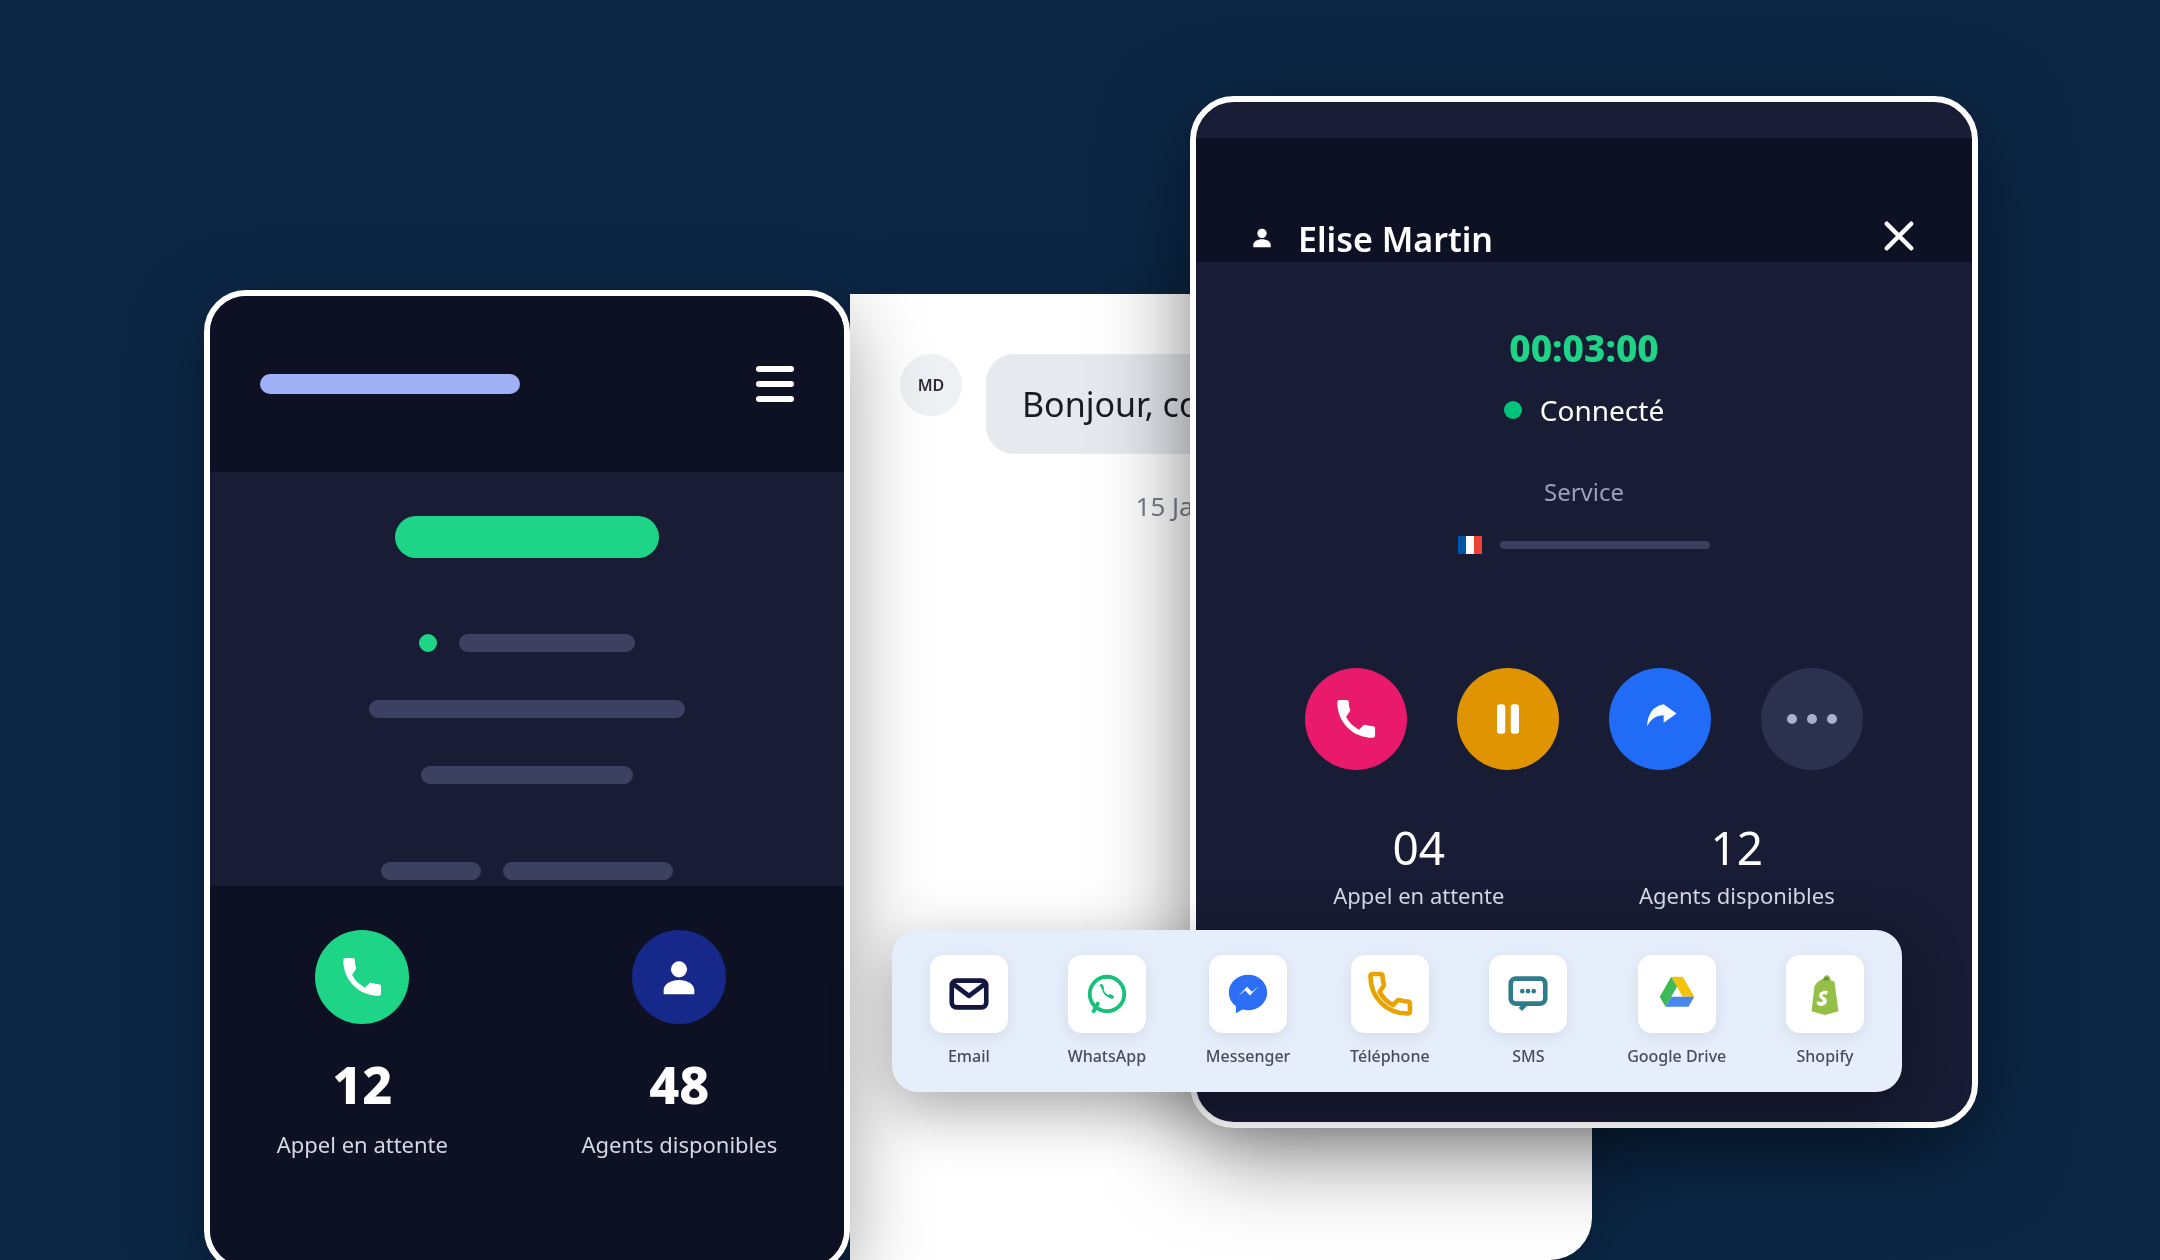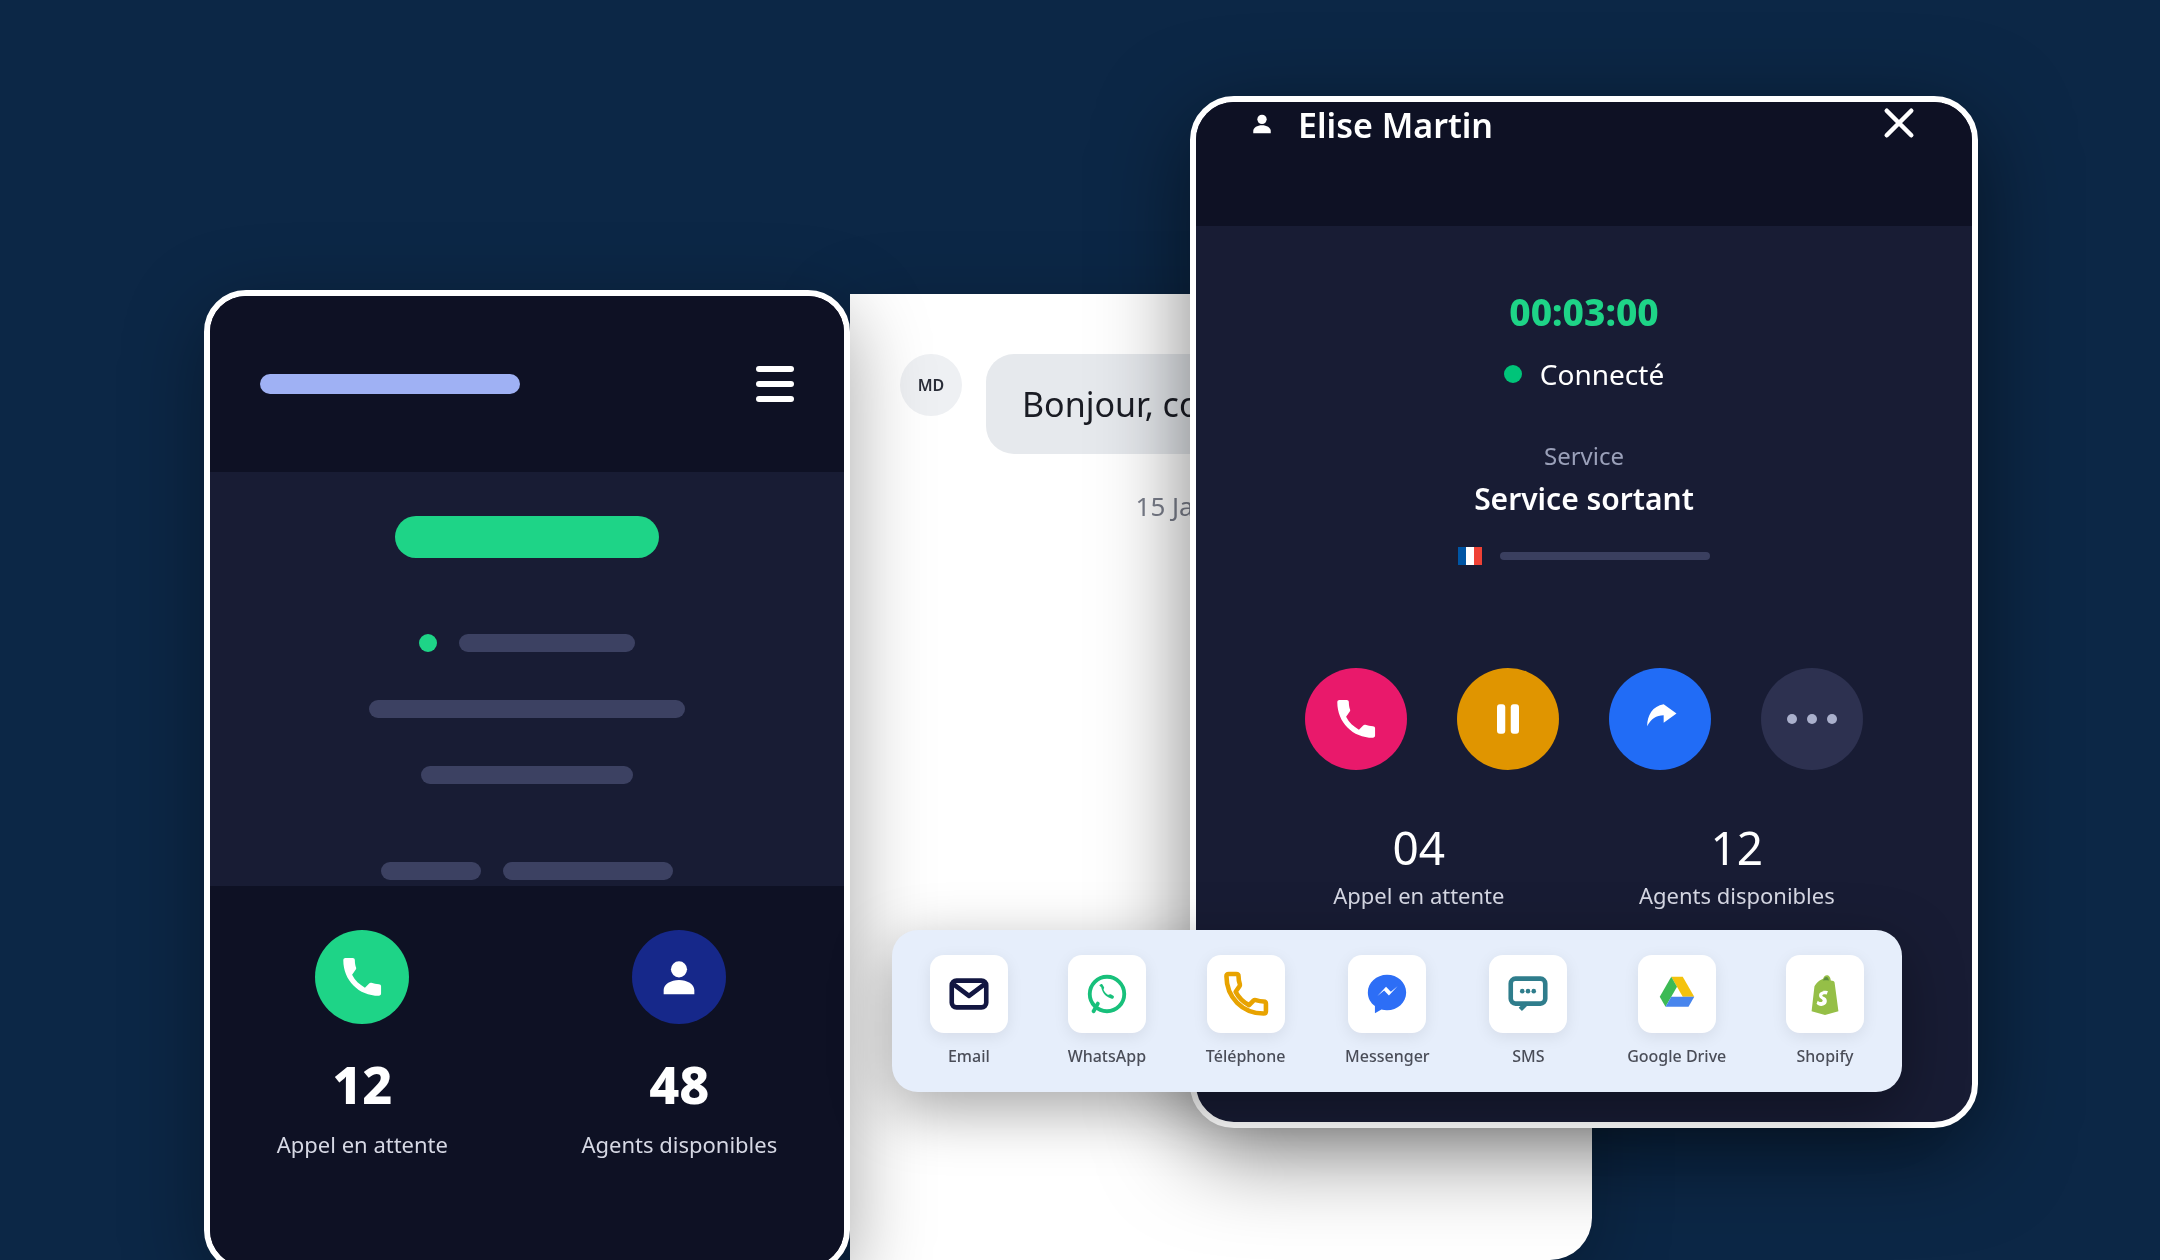--- a/index.html
+++ b/index.html
@@ -79,21 +79,21 @@
     background:var(--chat-bubble-user);color:#fff;border-radius:28px;
     padding:24px 36px;font-size:34px;margin-left:auto;width:fit-content;max-width:440px;margin-bottom:26px;line-height:1.45;
   }
 
   
   .call-card{
     position:absolute;left:1190px;top:96px;width:776px;height:1020px;
     background:var(--dark-panel-2);border:6px solid #fff;border-radius:44px;
     overflow:hidden;box-shadow:0 24px 90px rgba(0,0,0,.5);
   }
-  .call-header{height:124px;background:var(--header-dark);display:flex;align-items:flex-start;justify-content:space-between;padding:0 52px;}
+  .call-header{height:124px;background:var(--header-dark);display:flex;align-items:flex-end;justify-content:space-between;padding:0 52px;margin-top:36px;}
   .caller{display:flex;align-items:center;gap:22px;font-size:34px;font-weight:600;}
   .person-ic svg{width:28px;height:28px;}
   .close-ic svg{width:42px;height:42px;}
   .call-body{padding:60px 50px 0;height:430px;}
   .timer{font-size:37px;font-weight:800;text-align:center;color:var(--green);font-variant-numeric:tabular-nums;}
   .status-row{display:flex;align-items:center;justify-content:center;gap:18px;margin-top:18px;font-size:28px;}
   .status-dot{width:18px;height:18px;border-radius:50%;background:var(--green2);}
   .service-hdr{text-align:center;color:var(--text-muted);font-size:24px;margin-top:46px;}
   .service-name{text-align:center;font-size:30px;font-weight:600;margin-top:6px;}
   .flag-row{display:flex;align-items:center;justify-content:center;gap:18px;margin-top:28px;}
@@ -209,21 +209,20 @@
           </svg>
       </span>
     </div>
     <div class="call-body">
       <div class="timer">00:03:00</div>
       <div class="status-row">
         <span class="status-dot"></span>
         <span>Connecté</span>
       </div>
       <div class="service-hdr">Service</div>
-      <div class="service-name">Service sortant</div>
       <div class="flag-row">
         <span class="flag">
           <span style="background:var(--flag-blue);"></span>
           <span style="background:#fff;"></span>
           <span style="background:var(--flag-red);"></span>
         </span>
         <span class="progress-track"></span>
       </div>
     </div>
     <div class="call-controls">
@@ -276,34 +275,34 @@
         <svg viewBox="0 0 24 24" fill="none" stroke="var(--mint-outline)" stroke-width="2">
             <circle cx="12" cy="12" r="9"></circle>
             <path d="M5 21l2.2-4" stroke-linecap="round"></path>
             <path d="M9 8.5c0 0 .5 2.5 2 4s4 2 4 2c.5-.5.8-1 .5-1.5l-1.3-.8c-.3-.2-.7-.1-1 .1-.5.3-1.3-.2-2-1s-1.2-1.5-.9-2c.2-.3.3-.7.1-1l-.8-1.3c-.3-.5-1-.2-1.6.5z" fill="var(--mint-outline)" stroke="none"></path>
           </svg>
       </div>
       <span class="channel-label">WhatsApp</span>
     </div>
     <div class="channel">
       <div class="channel-box">
+        <svg viewBox="0 0 24 24">
+            <path fill="#2d6ef6" d="M12 2C6.5 2 2 6.1 2 11.2c0 2.9 1.4 5.4 3.7 7.1V22l3.4-1.9c.9.3 1.9.4 2.9.4 5.5 0 10-4.1 10-9.3S17.5 2 12 2z"></path>
+            <path fill="#fff" d="M7 13l4.5-4.8 2.5 2.6L17.5 8 13 12.8l-2.5-2.6z"></path>
+          </svg>
+      </div>
+      <span class="channel-label">Messenger</span>
+    </div>
+    <div class="channel">
+      <div class="channel-box">
         <svg viewBox="0 0 24 24" fill="none" stroke="#e8a300" stroke-width="2.4" stroke-linecap="round" stroke-linejoin="round">
             <path d="M6.6 10.8c1.5 3 4 5.4 7 7l2.3-2.3c.3-.3.8-.4 1.2-.3 1.3.4 2.7.7 4.1.7.7 0 1.2.5 1.2 1.2V21c0 .7-.5 1.2-1.2 1.2C10.2 22.2 1.8 13.8 1.8 2.8 1.8 2.1 2.3 1.6 3 1.6h3.9c.7 0 1.2.5 1.2 1.2 0 1.4.2 2.8.7 4.1.1.4 0 .9-.3 1.2L6.6 10.8z"></path>
           </svg>
       </div>
       <span class="channel-label">Téléphone</span>
-    </div>
-    <div class="channel">
-      <div class="channel-box">
-        <svg viewBox="0 0 24 24">
-            <path fill="#2d6ef6" d="M12 2C6.5 2 2 6.1 2 11.2c0 2.9 1.4 5.4 3.7 7.1V22l3.4-1.9c.9.3 1.9.4 2.9.4 5.5 0 10-4.1 10-9.3S17.5 2 12 2z"></path>
-            <path fill="#fff" d="M7 13l4.5-4.8 2.5 2.6L17.5 8 13 12.8l-2.5-2.6z"></path>
-          </svg>
-      </div>
-      <span class="channel-label">Messenger</span>
     </div>
     <div class="channel">
       <div class="channel-box">
         <svg viewBox="0 0 24 24" fill="none" stroke="#2f7d8c" stroke-width="2.4" stroke-linejoin="round">
             <rect x="3" y="4" width="18" height="13" rx="2.5"></rect>
             <path d="M8 20l3-3"></path>
             <circle cx="9" cy="10.5" r="1.2" fill="#2f7d8c" stroke="none"></circle>
             <circle cx="12" cy="10.5" r="1.2" fill="#2f7d8c" stroke="none"></circle>
             <circle cx="15" cy="10.5" r="1.2" fill="#2f7d8c" stroke="none"></circle>
           </svg>

